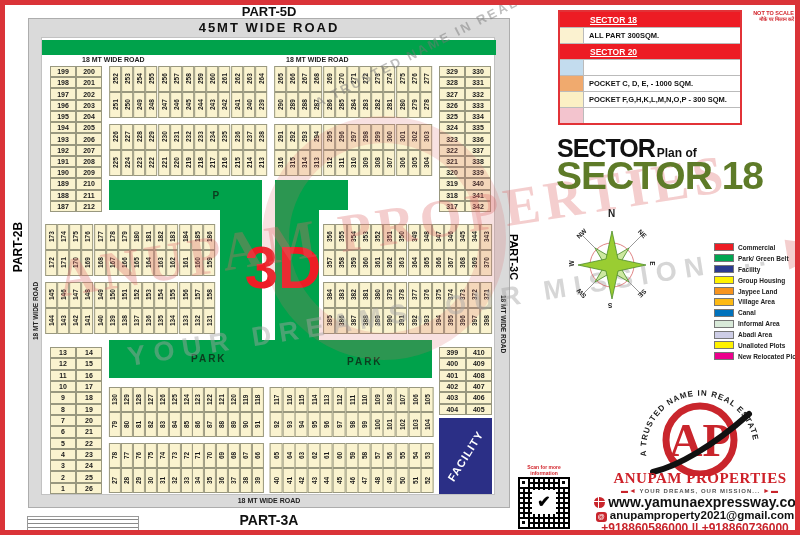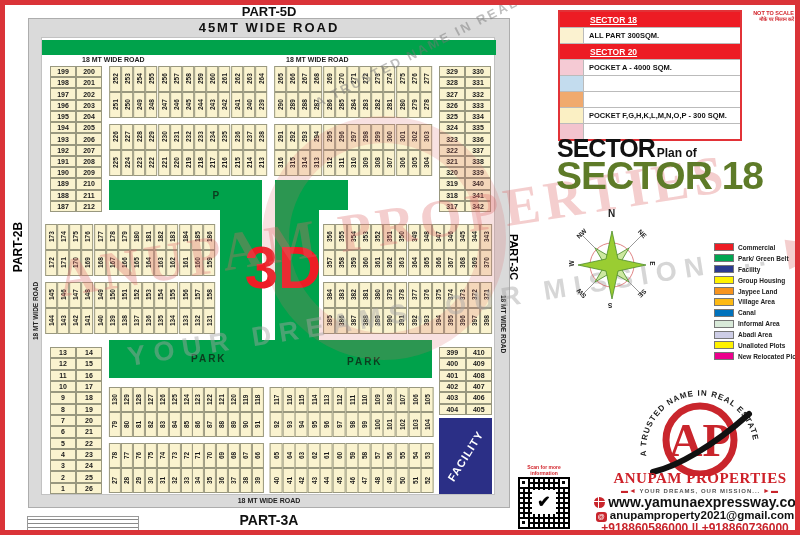--- a/index.html
+++ b/index.html
@@ -714,28 +714,25 @@
           <div class="hlbl">SECTOR 18</div>
         </div>
         <div class="trow">
           <div class="sw" style="background: rgb(251, 242, 208);"></div>
           <div class="lbl">ALL PART  300SQM.</div>
         </div>
         <div class="trow hdr">
           <div class="hlbl">SECTOR 20</div>
         </div>
         <div class="trow">
-          <div class="sw" style="background: rgb(245, 202, 212);"></div>
-          <div class="lbl">POCKET A    -   4000 SQM.</div>
-        </div>
-        <div class="trow">
           <div class="sw" style="background: rgb(195, 220, 238);"></div>
         </div>
         <div class="trow">
           <div class="sw" style="background: rgb(240, 170, 110);"></div>
+          <div class="lbl">POCKET C, D, E, - 1000 SQM.</div>
         </div>
         <div class="trow">
           <div class="sw" style="background: rgb(251, 240, 196);"></div>
           <div class="lbl">POCKET  F,G,H,K,L,M,N,O,P  -  300 SQM.</div>
         </div>
         <div class="trow">
           <div class="sw" style="background: rgb(243, 196, 206);"></div>
         </div>
       </div>
 

